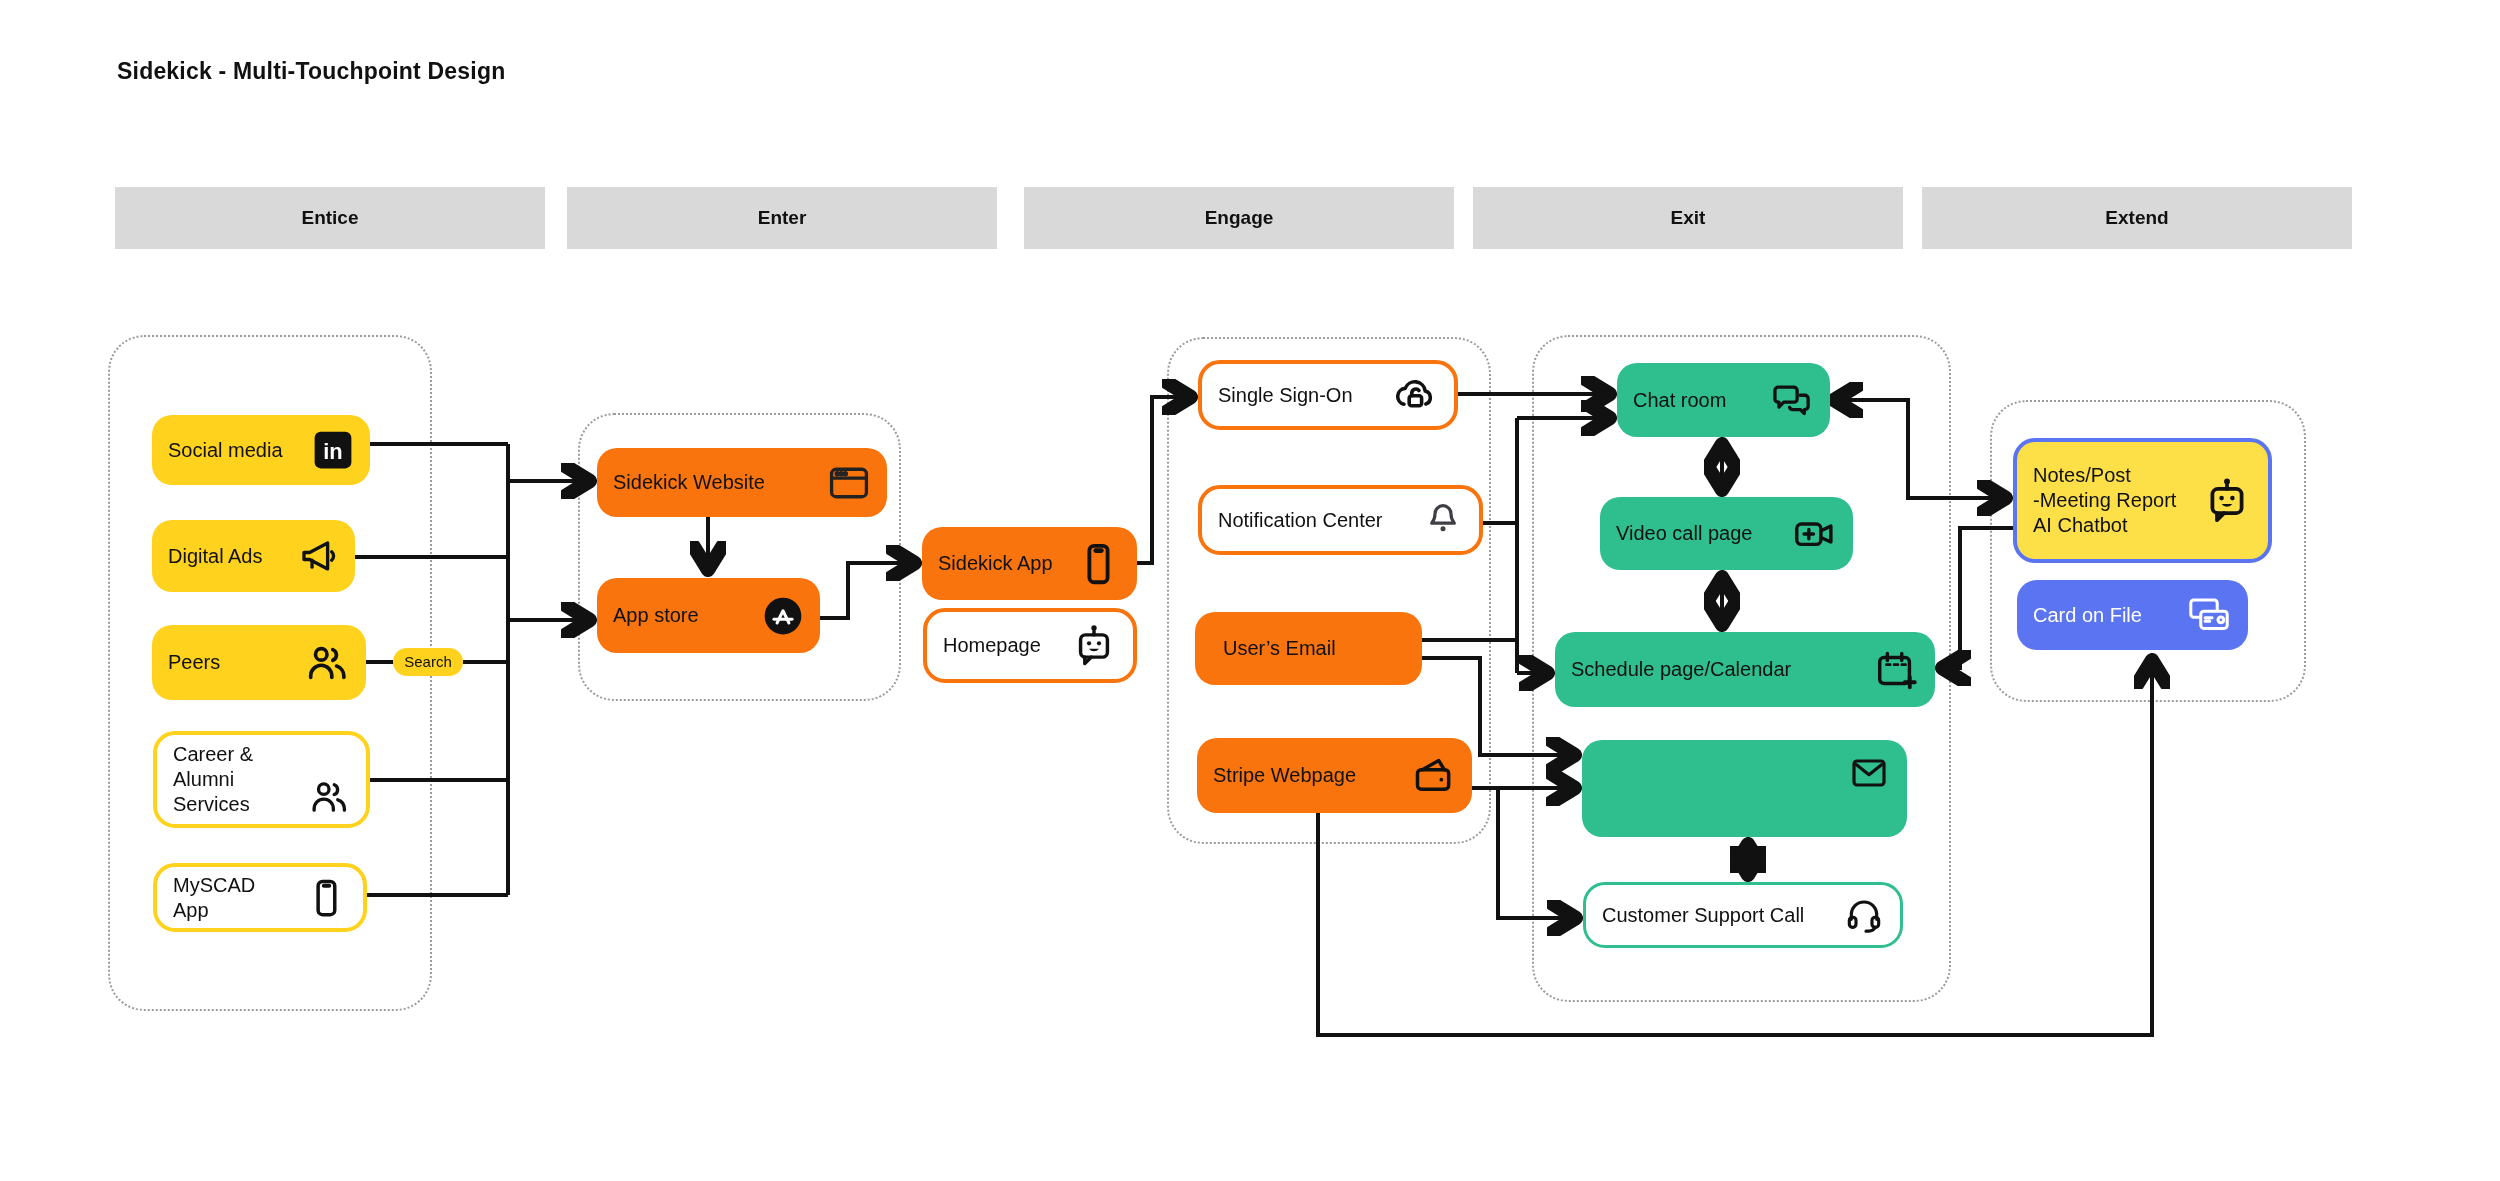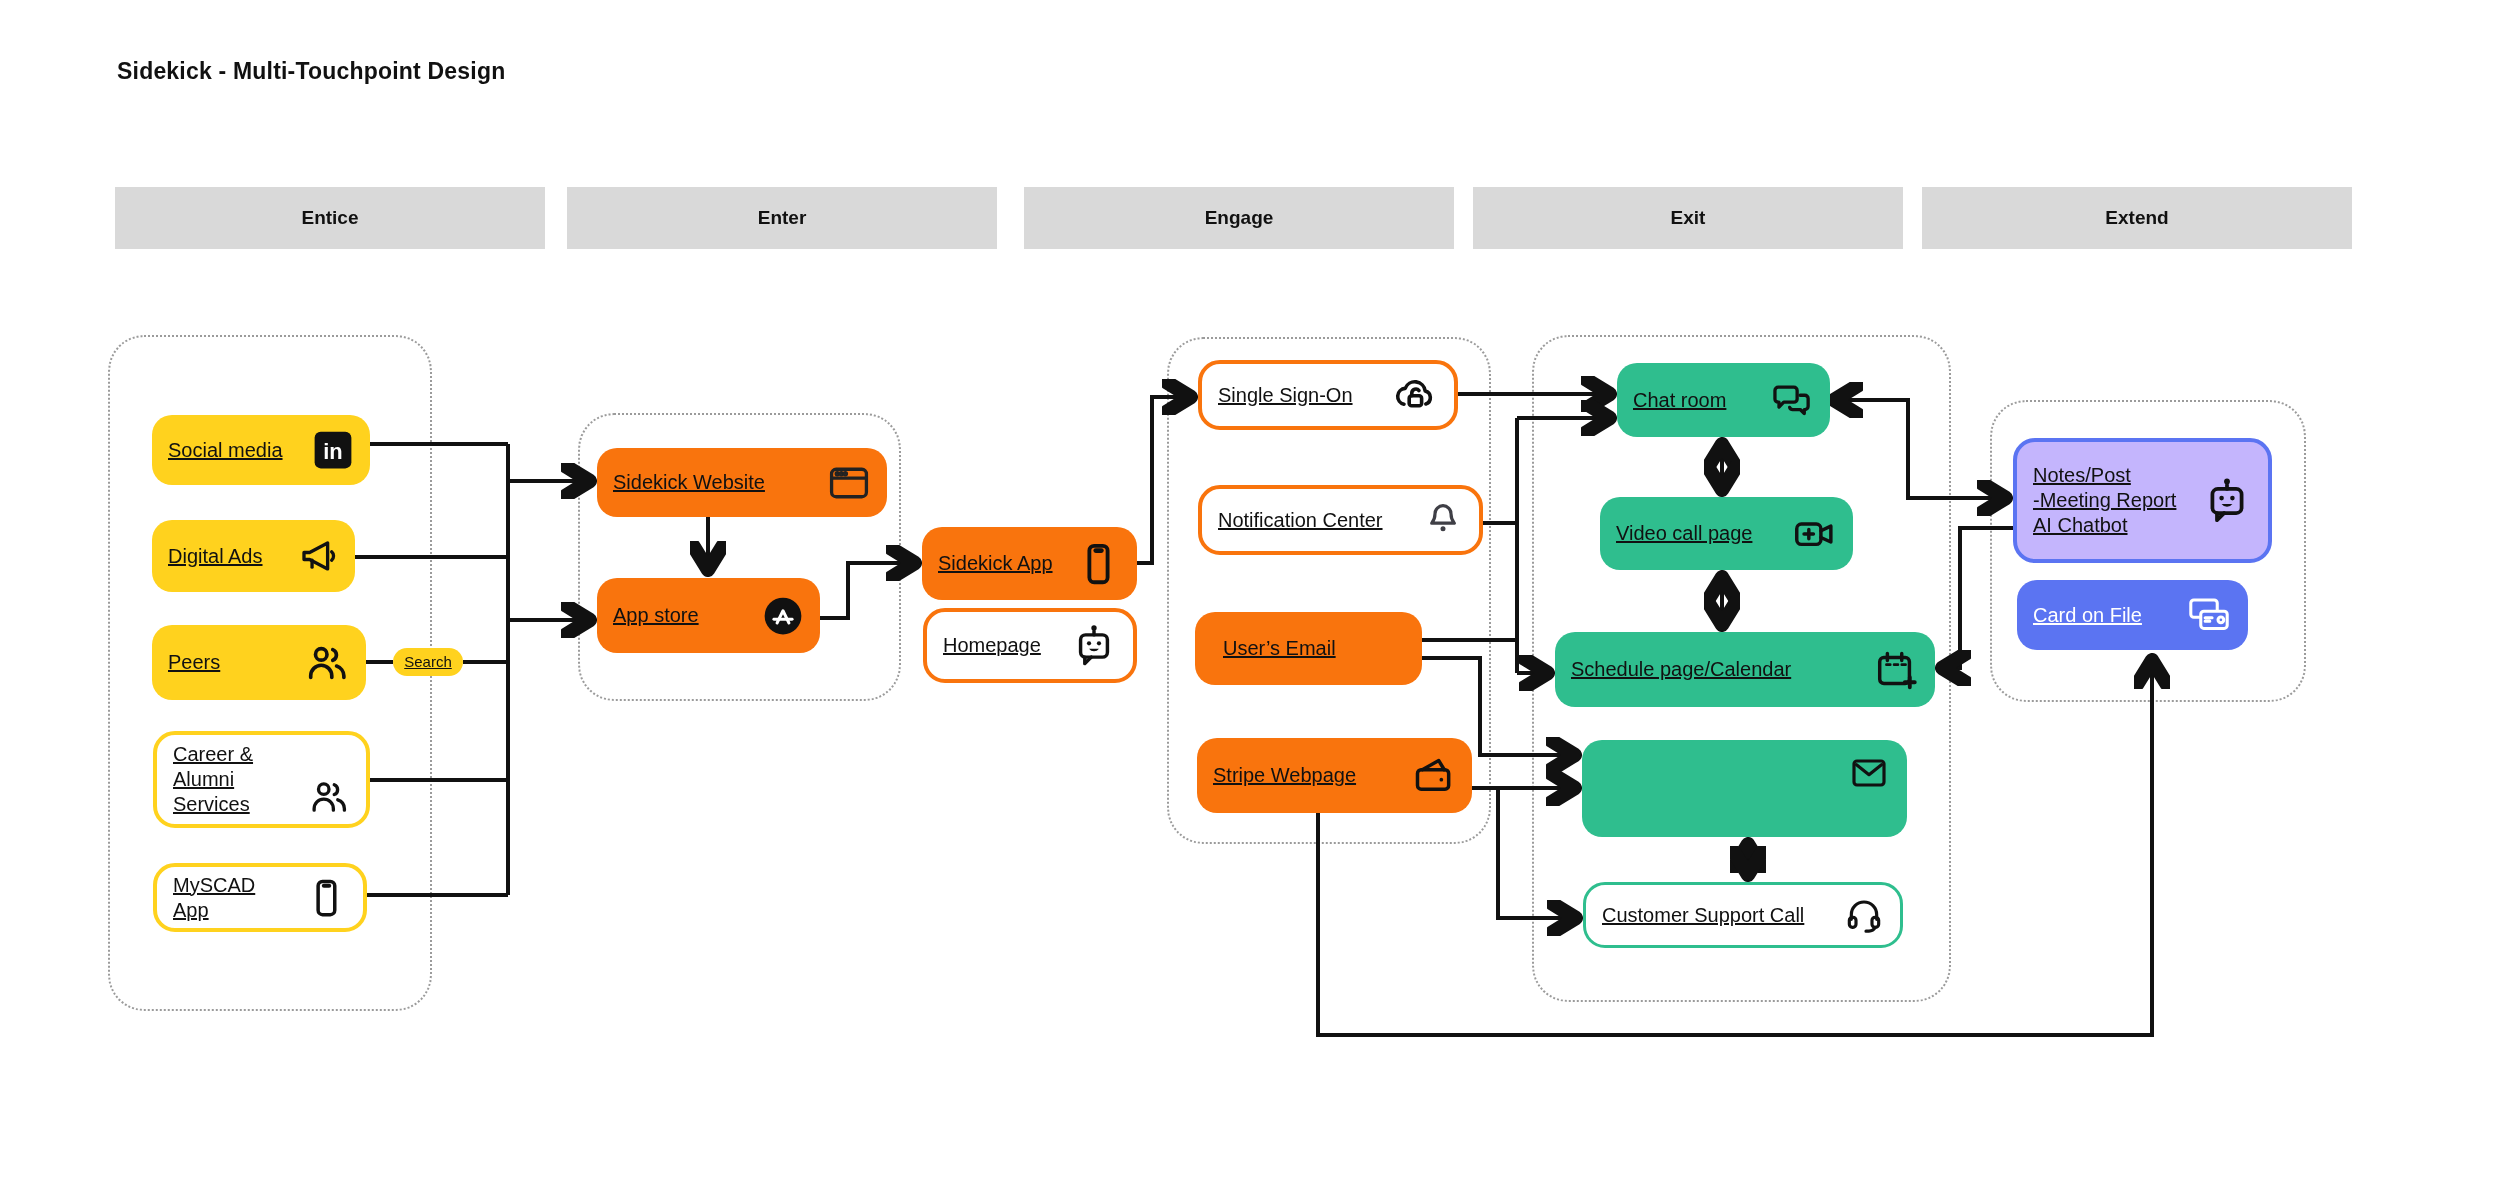--- a/index.html
+++ b/index.html
@@ -6,29 +6,29 @@
   .canvas{position:relative;width:2500px;height:1181px;background:#fff;overflow:hidden;
           font-family:"Liberation Sans",sans-serif;color:#111;}
   .page-title{position:absolute;left:117px;top:58px;font-size:23px;font-weight:bold;letter-spacing:.2px;}
   .col-header{position:absolute;top:187px;width:430px;height:62px;background:var(--header-bg,#d9d9d9);
               display:flex;align-items:center;justify-content:center;font-size:19px;font-weight:bold;}
   .group{position:absolute;border:2px dotted #9b9b9b;border-radius:36px;z-index:0;background:transparent;}
   .edges{position:absolute;left:0;top:0;z-index:1;}
   .edges path{stroke:var(--line,#111);stroke-width:4;fill:none;}
   .node{position:absolute;z-index:2;display:flex;align-items:center;justify-content:space-between;
         gap:10px;padding:0 16px;border-radius:20px;box-sizing:border-box;font-size:20px;line-height:1.25;}
-  .label{white-space:pre-line;text-decoration:underline;}
+  .label{white-space:pre-line;}
   .fill-yellow{background:var(--yellow,#FFD21E);}
   .fill-orange{background:var(--orange,#F9740D);}
   .fill-green{background:var(--green,#2FBE8E);}
   .fill-blue{background:var(--blue,#5B74F2);color:#ffffff;}
   .outline-yellow{background:#fff;border:4px solid var(--yellow,#FFD21E);border-radius:22px;}
   .outline-orange{background:#fff;border:4px solid var(--orange,#F9740D);border-radius:22px;}
   .outline-green{background:#fff;border:3px solid var(--green,#2FBE8E);border-radius:22px;}
-  .outline-blue{background:#c4b5fd;border:4px solid var(--blue,#5B74F2);border-radius:22px;}
+  .outline-blue{background:#fde047;border:4px solid var(--blue,#5B74F2);border-radius:22px;}
   .pill{border-radius:16px;justify-content:center;font-size:15px;padding:0 6px;}
   .icon{flex-shrink:0;display:block;}
   .node--career .icon{align-self:flex-end;margin-bottom:6px;}
   .node--email{position:absolute;align-items:center;padding-right:70px;}
   .node--email .icon{position:absolute;top:13px;right:18px;}
 </style>
 </head>
 <body>
 
 <div class="canvas">

